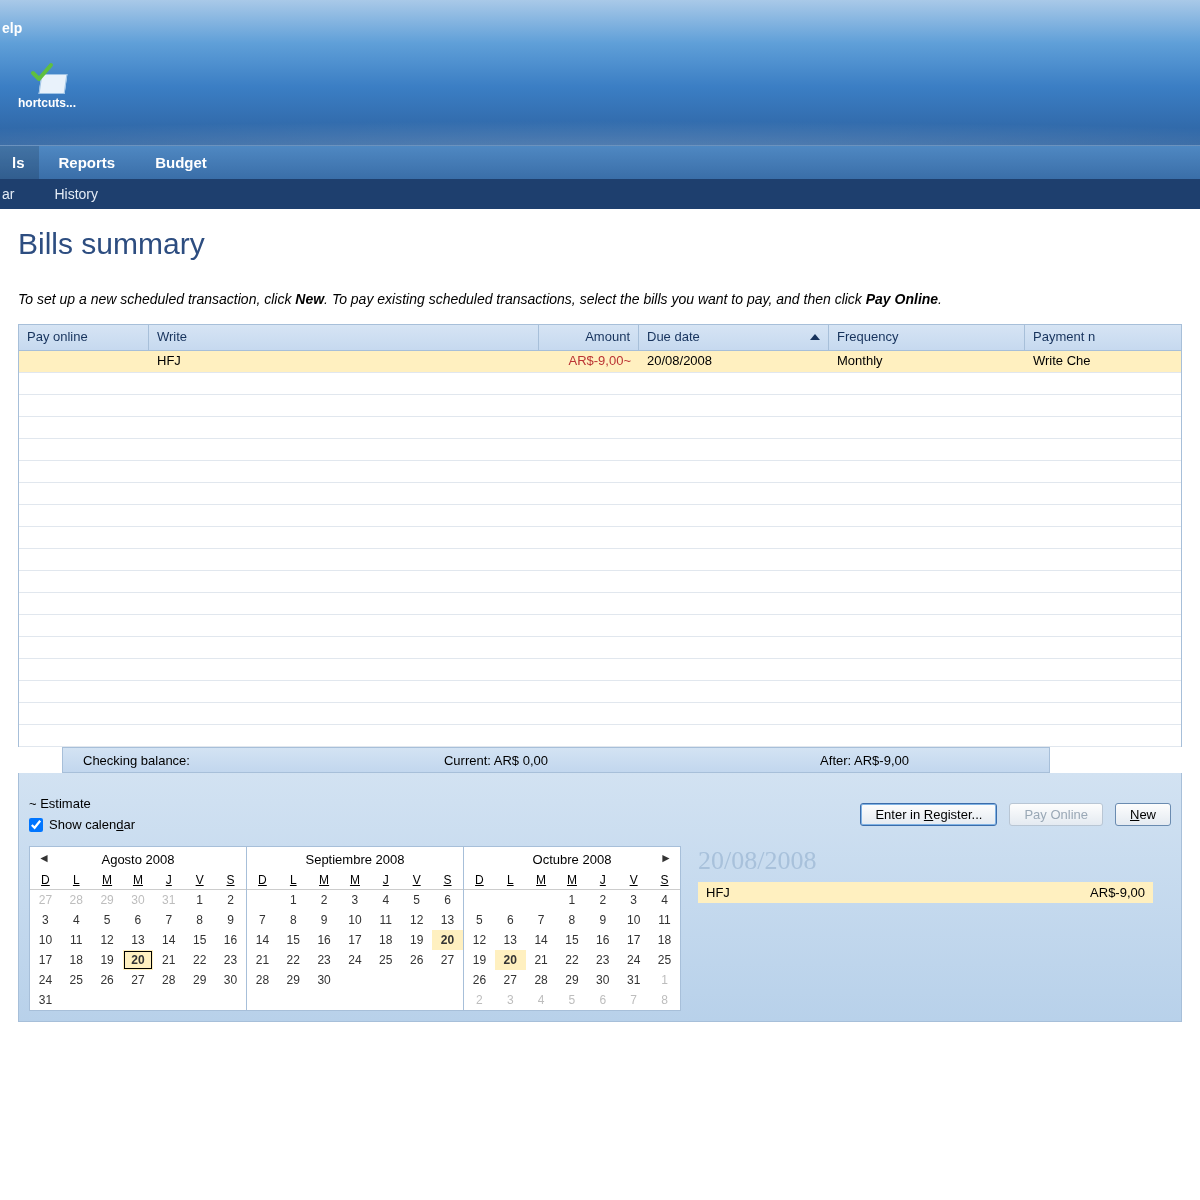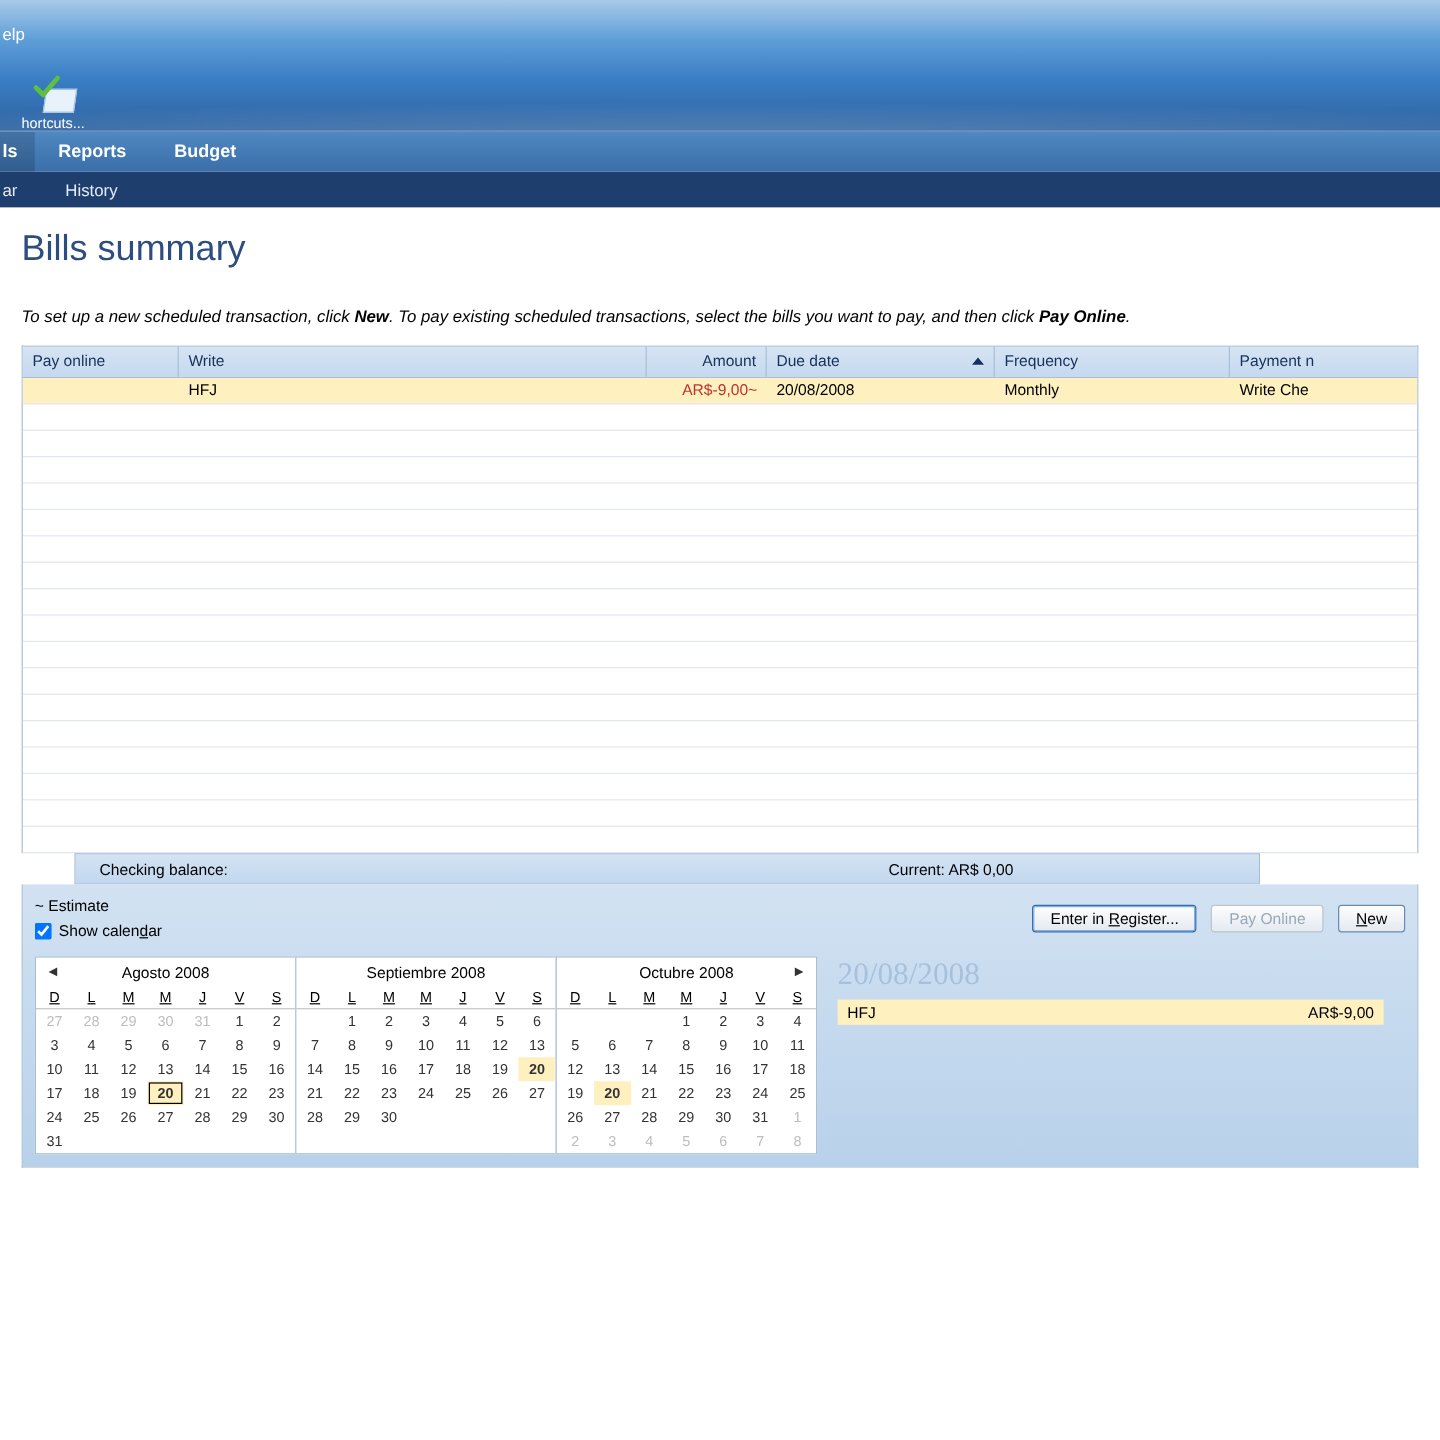--- a/index.html
+++ b/index.html
@@ -6,24 +6,25 @@
 body {
   font-family: Tahoma, "Segoe UI", Arial, sans-serif;
   font-size: 13px;
   width: 1200px;
   height: 1200px;
   overflow: hidden;
   background: #fff;
   color: #000;
 }
 .header-bg {
-  height: 109px;
+  height: 145px;
   background: linear-gradient(180deg, #a9c9e8 0%, #5f9fd8 30%, #3b7ec4 60%, #2d62a0 100%);
   position: relative;
   color: #fff;
+  font-weight: bold;
 }
 .header-bg::after{
   content:"";
   position:absolute; left:0; right:0; bottom:0; height:60px;
   background: radial-gradient(ellipse 140% 100% at 50% 120%, rgba(255,255,255,0.25), transparent 60%);
   pointer-events:none;
 }
 .menu-help {
   position: absolute; top: 20px; left: 2px; font-size: 14px;
 }
@@ -42,21 +43,21 @@
 .shortcut-icon .check {
   position:absolute; left:6px; top:0; width:24px; height:24px;
 }
 .nav1 {
   background: linear-gradient(180deg, #4f88c2 0%, #3a6ea8 100%);
   height: 34px; display: flex; align-items: center; color:#fff;
   font-weight: bold; font-size: 15px;
   border-top:1px solid rgba(255,255,255,0.25);
 }
 .nav1 .tab { padding: 0 20px; height:100%; display:flex; align-items:center; cursor:pointer;}
-.nav1 .tab.first { background: rgba(0,0,0,0.15); padding-left:2px; padding-right:14px;}
+.nav1 .tab.first { background: rgba(0,0,0,0.15); padding-left:12px; padding-right:14px;}
 .nav2 {
   background: #1e3f6e; height: 30px; display:flex; align-items:center; color:#e4ecf6;
   font-size: 14px;
 }
 .nav2 .item { padding: 0 20px; cursor:pointer;}
 .nav2 .item.first{padding-left:2px; padding-right:20px;}
 .content { background:#fff; padding: 18px 18px 0 18px; }
 .title {
   font-family: "Segoe UI", Tahoma, sans-serif;
   font-size: 30px; color:#2d4d80; font-weight: normal;
@@ -93,21 +94,21 @@
 .balance-bar {
   display:flex; background: linear-gradient(#d3e3f3,#c2d7ee);
   height:26px; align-items:center; padding: 0 20px;
   border:1px solid #a7bfd9; border-top:1px solid #a7bfd9;
   font-size:13px; width:988px;margin-left:44px;
 }
 .balance-bar .seg { flex:1; }
 .lower-panel {
   background: linear-gradient(#d2e2f2,#b8d1ea);
   border:1px solid #a7bfd9; border-top:none;
-  padding: 10px 10px 10px 10px; width:1164px;
+  padding: 23px 10px 10px 10px; width:1164px;
 }
 .controls-row { display:flex; align-items:center; gap:18px; }
 .controls-left{ display:flex; flex-direction:column; gap:6px; font-size:13px;}
 .controls-right{ margin-left:auto; display:flex; gap:12px; align-items:center;}
 button.win {
   font-family: Tahoma, sans-serif; font-size:13px;
   padding: 3px 14px; border:1px solid #6a8bb0; border-radius:3px;
   background: linear-gradient(#fdfdfd,#e4eaf1); cursor:pointer;
 }
 button.win.primary{ border-color:#3b6caa; box-shadow: 0 0 0 1px #7fb2e4 inset;}
@@ -198,20 +199,21 @@
         <div class="grid-row"></div>
         <div class="grid-row"></div>
         <div class="grid-row"></div>
         <div class="grid-row"></div>
       </div>
   </div>
 
   <div class="balance-bar">
     <div class="seg">Checking balance:</div>
     <div class="seg" style="text-align:center">Current: AR$ 0,00</div>
+    <div class="seg" style="text-align:right; padding-right:120px">After: AR$-9,00</div>
   </div>
 
   <div class="lower-panel">
     <div class="controls-row">
       <div class="controls-left">
         <div>~ Estimate</div>
         <label class="chk">
           <input type="checkbox" checked="" style="">
           <span><span>Show calen</span><span class="underline">d</span><span>ar</span></span>
         </label>

